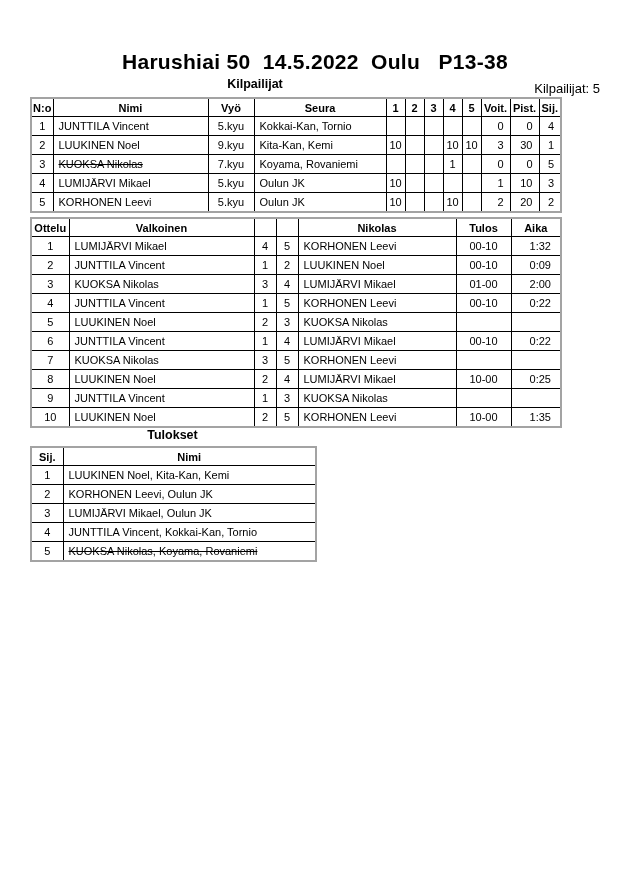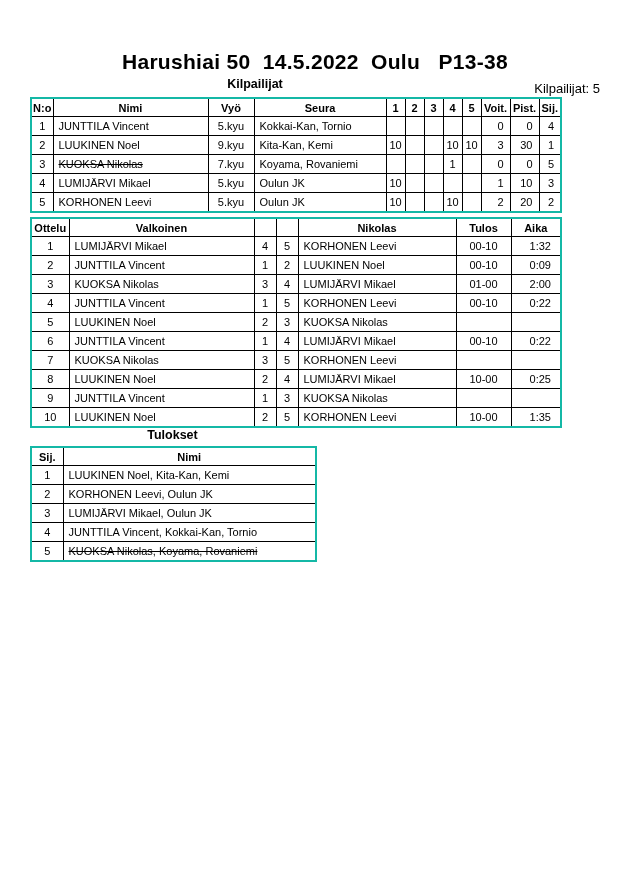--- a/index.html
+++ b/index.html
@@ -31,21 +31,21 @@
   .section-title.tul  { width: 285px; }
   .count-label {
     position: absolute; right: 0; top: 4px;
     font-size: 13px; font-weight: normal; text-align: center;
   }
 
   table {
     border-collapse: collapse;
     table-layout: fixed;
     margin-top: 4px;
-    border: 2px solid #14b8a6;
+    border: 2px solid #a3a3a3;
   }
   .t1, .t2 { width: 530px; }
   .t3 { width: 285px; }
   th, td {
     border: 1px solid #000;
     font-size: 11px;
     overflow: hidden;
     white-space: nowrap;
     padding: 0;
   }

